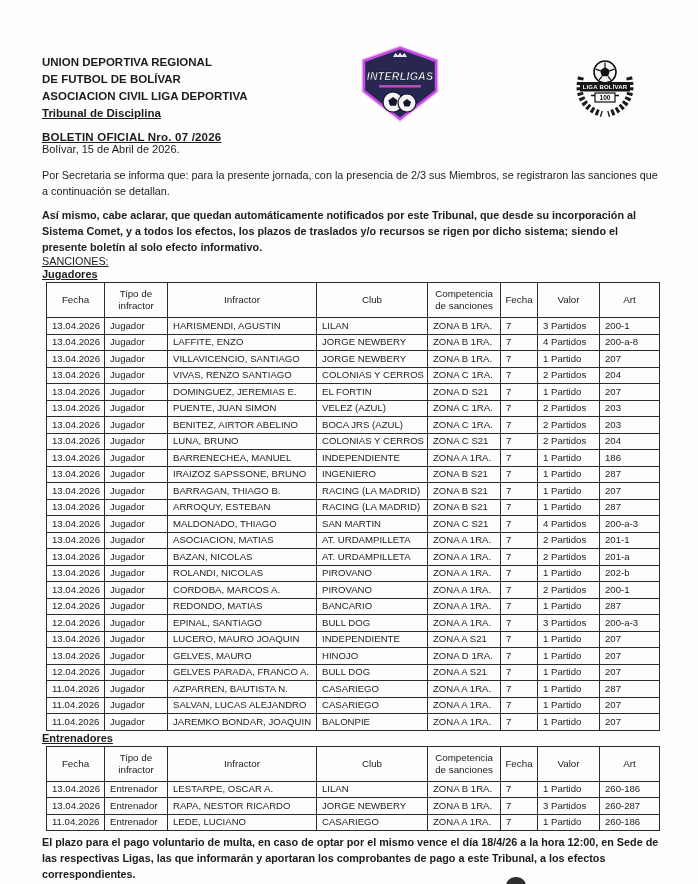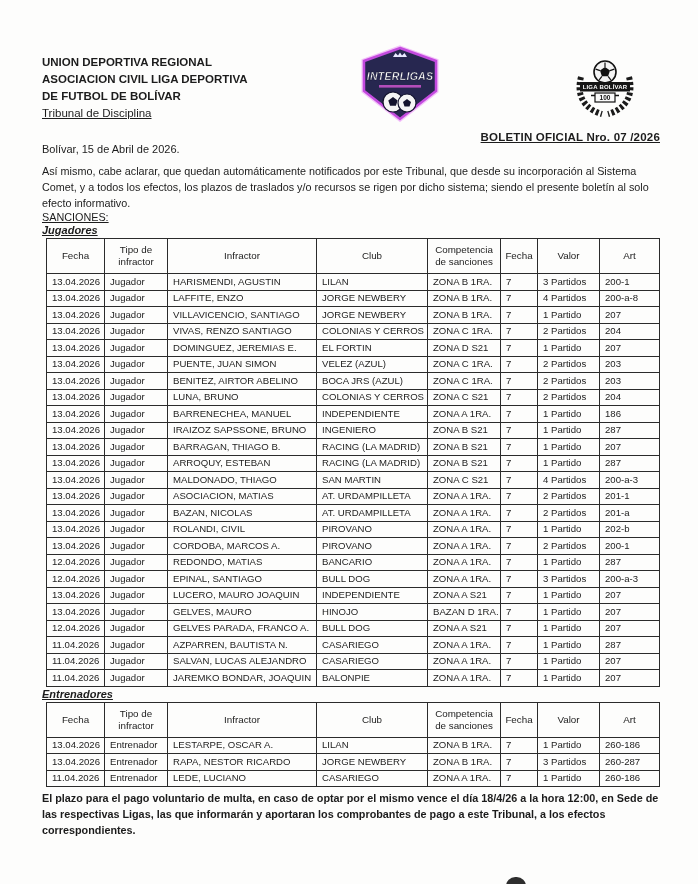--- a/index.html
+++ b/index.html
@@ -8,39 +8,39 @@
     position: relative;
     width: 698px; height: 884px;
     background: #fdfdfc;
     overflow: hidden;
     font-family: "Liberation Sans", sans-serif;
     color: #1c1c1c;
   }
   .content { position: absolute; left: 42px; top: 54px; width: 618px; }
 
   .org-line { font-size: 11.5px; font-weight: 700; line-height: 17px; }
-  .org-sub  { font-size: 11.5px; font-weight: 400; line-height: 17px; text-decoration: underline; }
+  .org-sub  { font-size: 11.5px; font-weight: 700; line-height: 17px; text-decoration: underline; }
 
   .logo { position: absolute; }
   .logo-interligas { left: 357px; top: 44px; width: 86px; height: 78px; }
   .logo-ligabolivar { left: 571px; top: 59px; width: 68px; height: 60px; }
 
   .title {
-    margin-top: 9px; text-align: right;
+    margin-top: 9px; text-align: left;
     font-size: 11.5px; font-weight: 700; text-decoration: underline;
     letter-spacing: 0.2px;
   }
   .date-line { margin-top: 0; font-size: 11px; }
 
   .para { margin: 12px 0 0 0; font-size: 10.8px; line-height: 16px; }
-  .para.bold { font-weight: 400; margin-top: 8px; }
+  .para.bold { font-weight: 700; margin-top: 8px; }
 
   .sanctions-heading { margin-top: 0; font-size: 10.8px; text-decoration: underline; }
   .section-heading {
-    margin-top: 1px; font-size: 11px; font-weight: 700; font-style: italic;
+    margin-top: 1px; font-size: 11px; font-weight: 700; 
     text-decoration: underline;
   }
 
   table.sanction-table {
     border-collapse: collapse; table-layout: fixed;
     width: 613px; margin: 2px 0 0 4px;
   }
   table.sanction-table th, table.sanction-table td { border: 1px solid #2b2b2b; }
   table.sanction-table th {
     font-size: 9.8px; font-weight: 400; text-align: center;
@@ -99,30 +99,31 @@
       <text x="34" y="41" text-anchor="middle" font-family="Liberation Sans, sans-serif" font-size="6.5" font-weight="bold" fill="#111111">100</text>
       <path d="M20,36.5 h4 M44,36.5 h4" stroke="#111111" stroke-width="1.5"></path>
     </svg>
   </div>
 
   <div class="content">
 
     <header class="doc-header">
       <div class="org-block">
         <div class="org-line">UNION DEPORTIVA REGIONAL</div>
+        <div class="org-line">DE FUTBOL DE BOLÍVAR</div>
         <div class="org-line">ASOCIACION CIVIL LIGA DEPORTIVA</div>
-        <div class="org-line">DE FUTBOL DE BOLÍVAR</div>
         <div class="org-sub">Tribunal de Disciplina</div>
       </div>
     </header>
 
     <div class="title">BOLETIN OFICIAL Nro. 07 /2026</div>
 
     <div class="date-line">Bolívar, 15 de Abril de 2026.</div>
 
+    <p class="para">Por Secretaria se informa que: para la presente jornada, con la presencia de 2/3 sus Miembros, se registraron las sanciones que a continuación se detallan.</p>
 
     <p class="para bold">Así mismo, cabe aclarar, que quedan automáticamente notificados por este Tribunal, que desde su incorporación al Sistema Comet, y a todos los efectos, los plazos de traslados y/o recursos se rigen por dicho sistema; siendo el presente boletín al solo efecto informativo.</p>
 
     <div class="sanctions-heading">SANCIONES:</div>
 
     <div class="section-heading">Jugadores</div>
 
     <table class="sanction-table">
       <colgroup>
         <col class="c-fecha1">
@@ -293,21 +294,21 @@
             <td>BAZAN, NICOLAS</td>
             <td>AT. URDAMPILLETA</td>
             <td>ZONA A 1RA.</td>
             <td>7</td>
             <td>2 Partidos</td>
             <td>201-a</td>
           </tr>
           <tr>
             <td>13.04.2026</td>
             <td>Jugador</td>
-            <td>ROLANDI, CIVIL</td>
+            <td>ROLANDI, NICOLAS</td>
             <td>PIROVANO</td>
             <td>ZONA A 1RA.</td>
             <td>7</td>
             <td>1 Partido</td>
             <td>202-b</td>
           </tr>
           <tr>
             <td>13.04.2026</td>
             <td>Jugador</td>
             <td>CORDOBA, MARCOS A.</td>
@@ -345,21 +346,21 @@
             <td>ZONA A S21</td>
             <td>7</td>
             <td>1 Partido</td>
             <td>207</td>
           </tr>
           <tr>
             <td>13.04.2026</td>
             <td>Jugador</td>
             <td>GELVES, MAURO</td>
             <td>HINOJO</td>
-            <td>BAZAN D 1RA.</td>
+            <td>ZONA D 1RA.</td>
             <td>7</td>
             <td>1 Partido</td>
             <td>207</td>
           </tr>
           <tr>
             <td>12.04.2026</td>
             <td>Jugador</td>
             <td>GELVES PARADA, FRANCO A.</td>
             <td>BULL DOG</td>
             <td>ZONA A S21</td>

